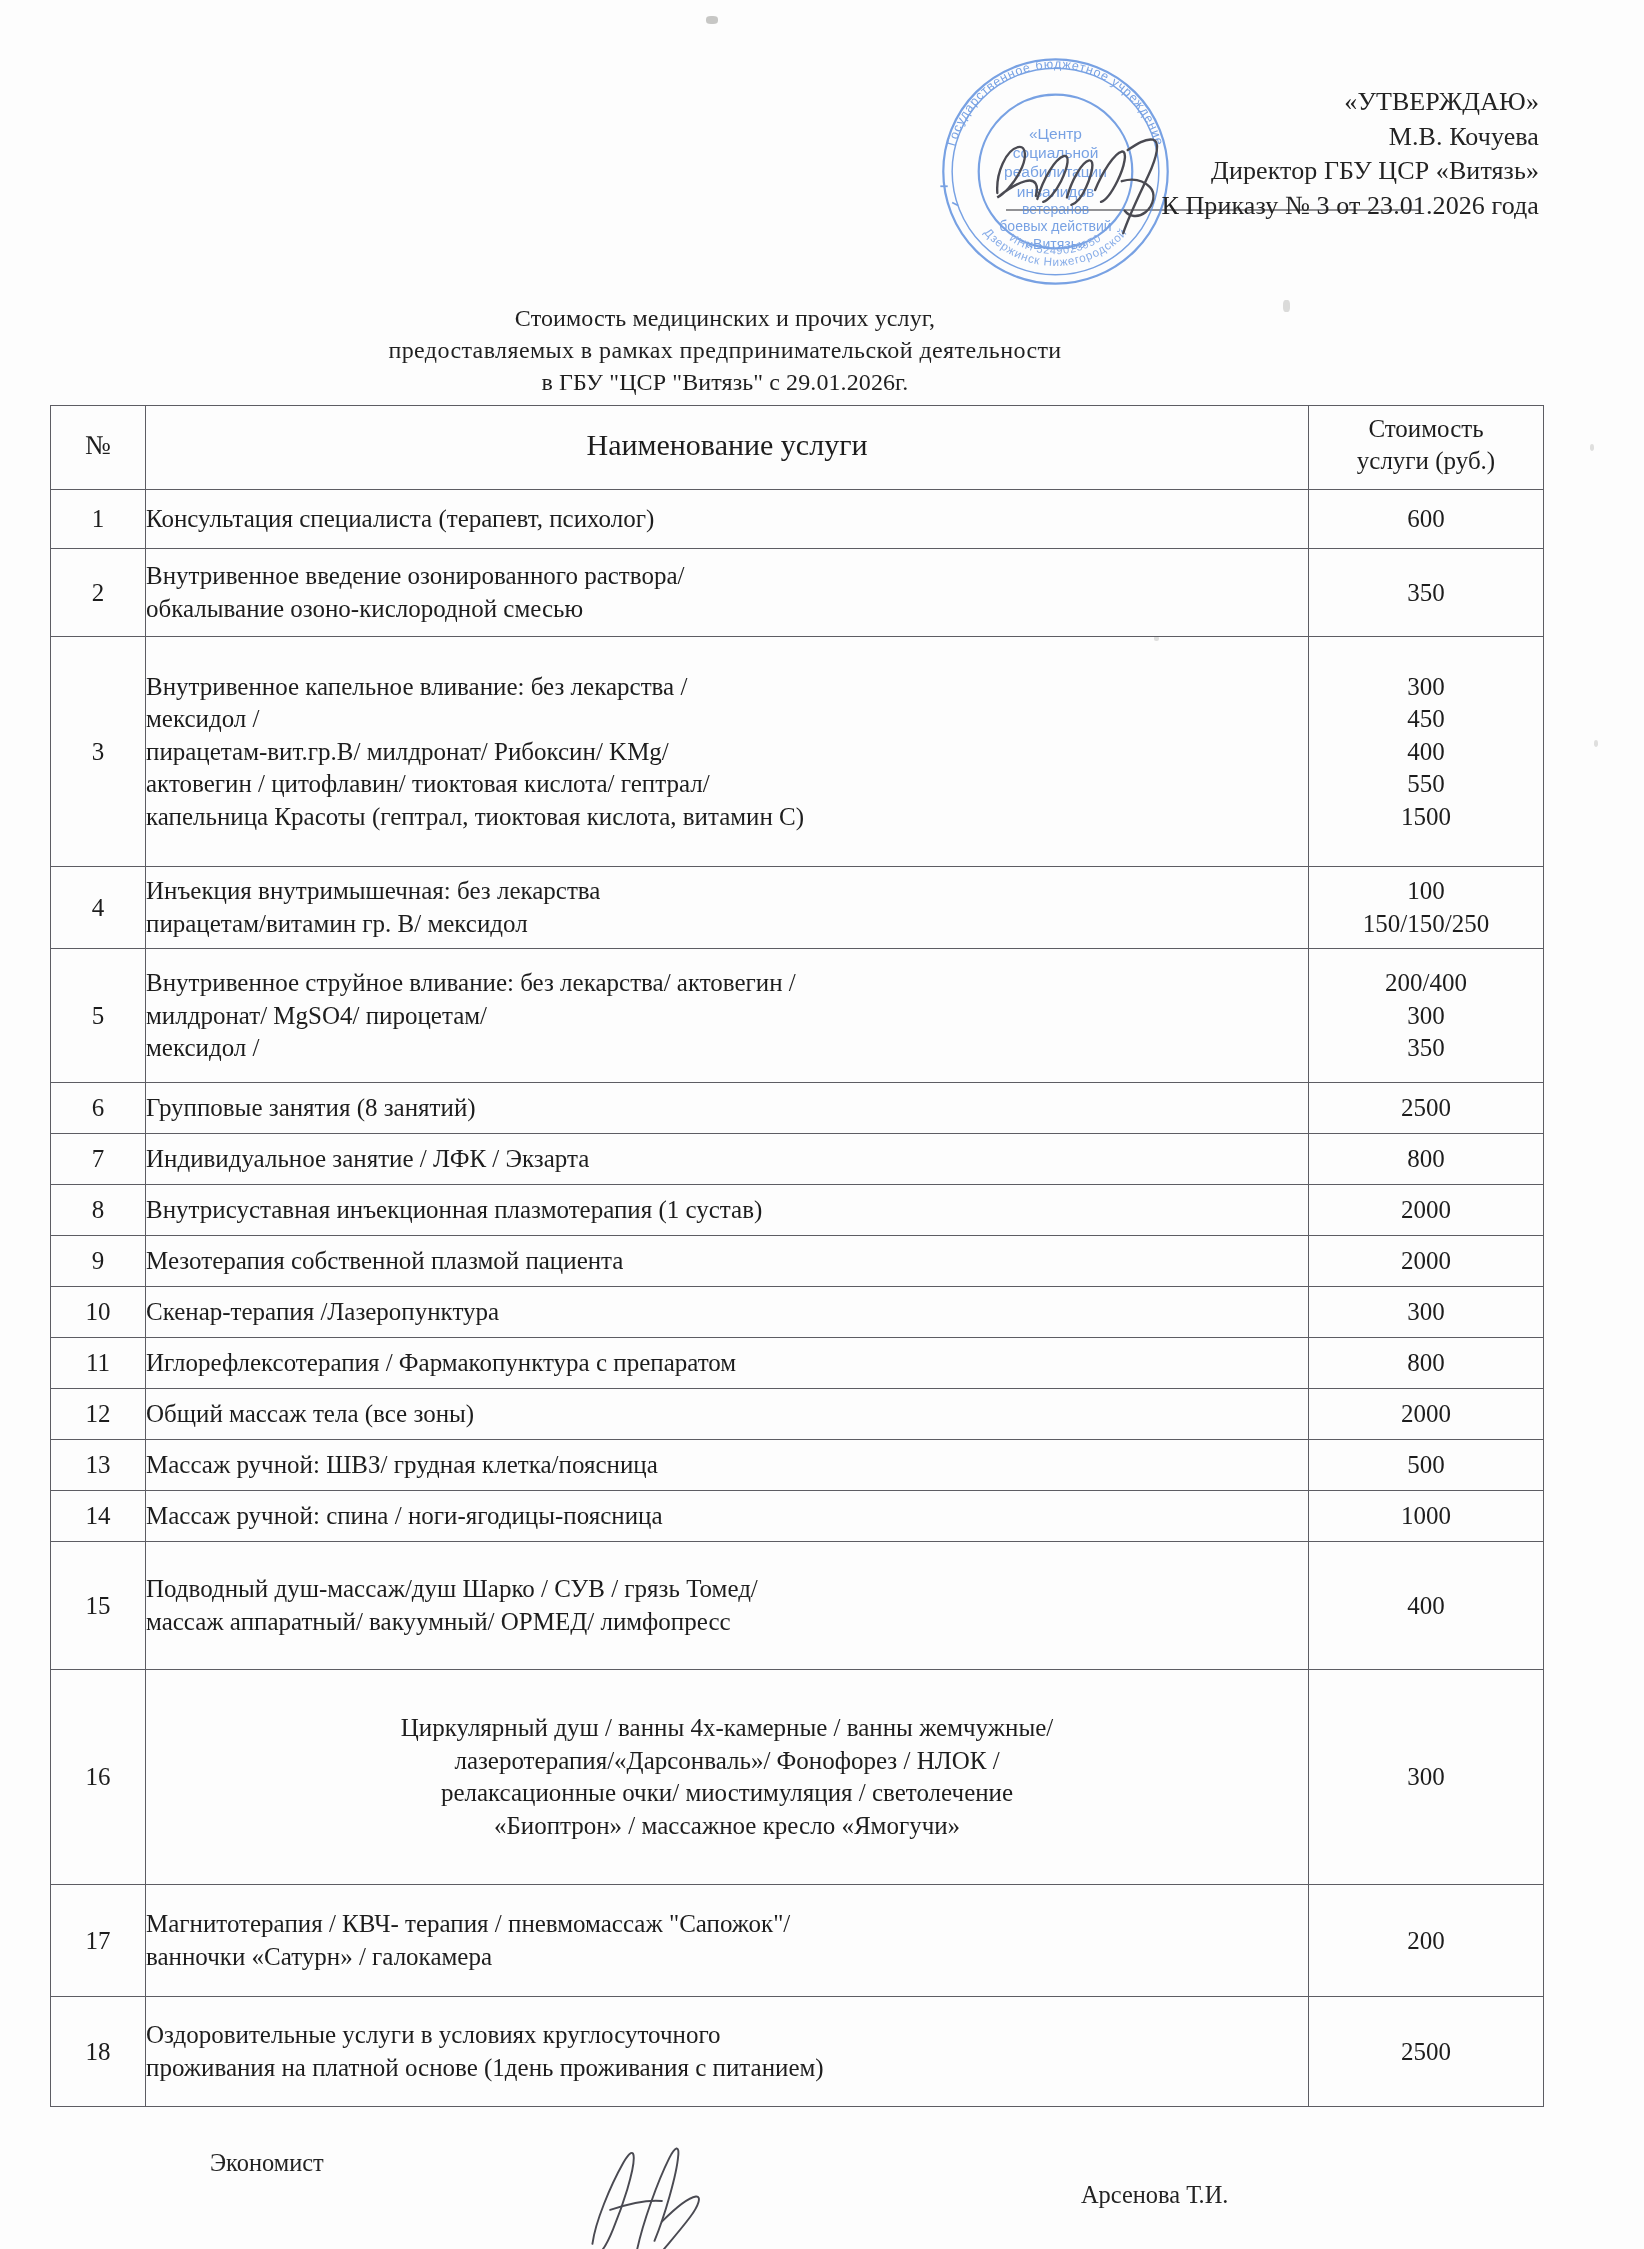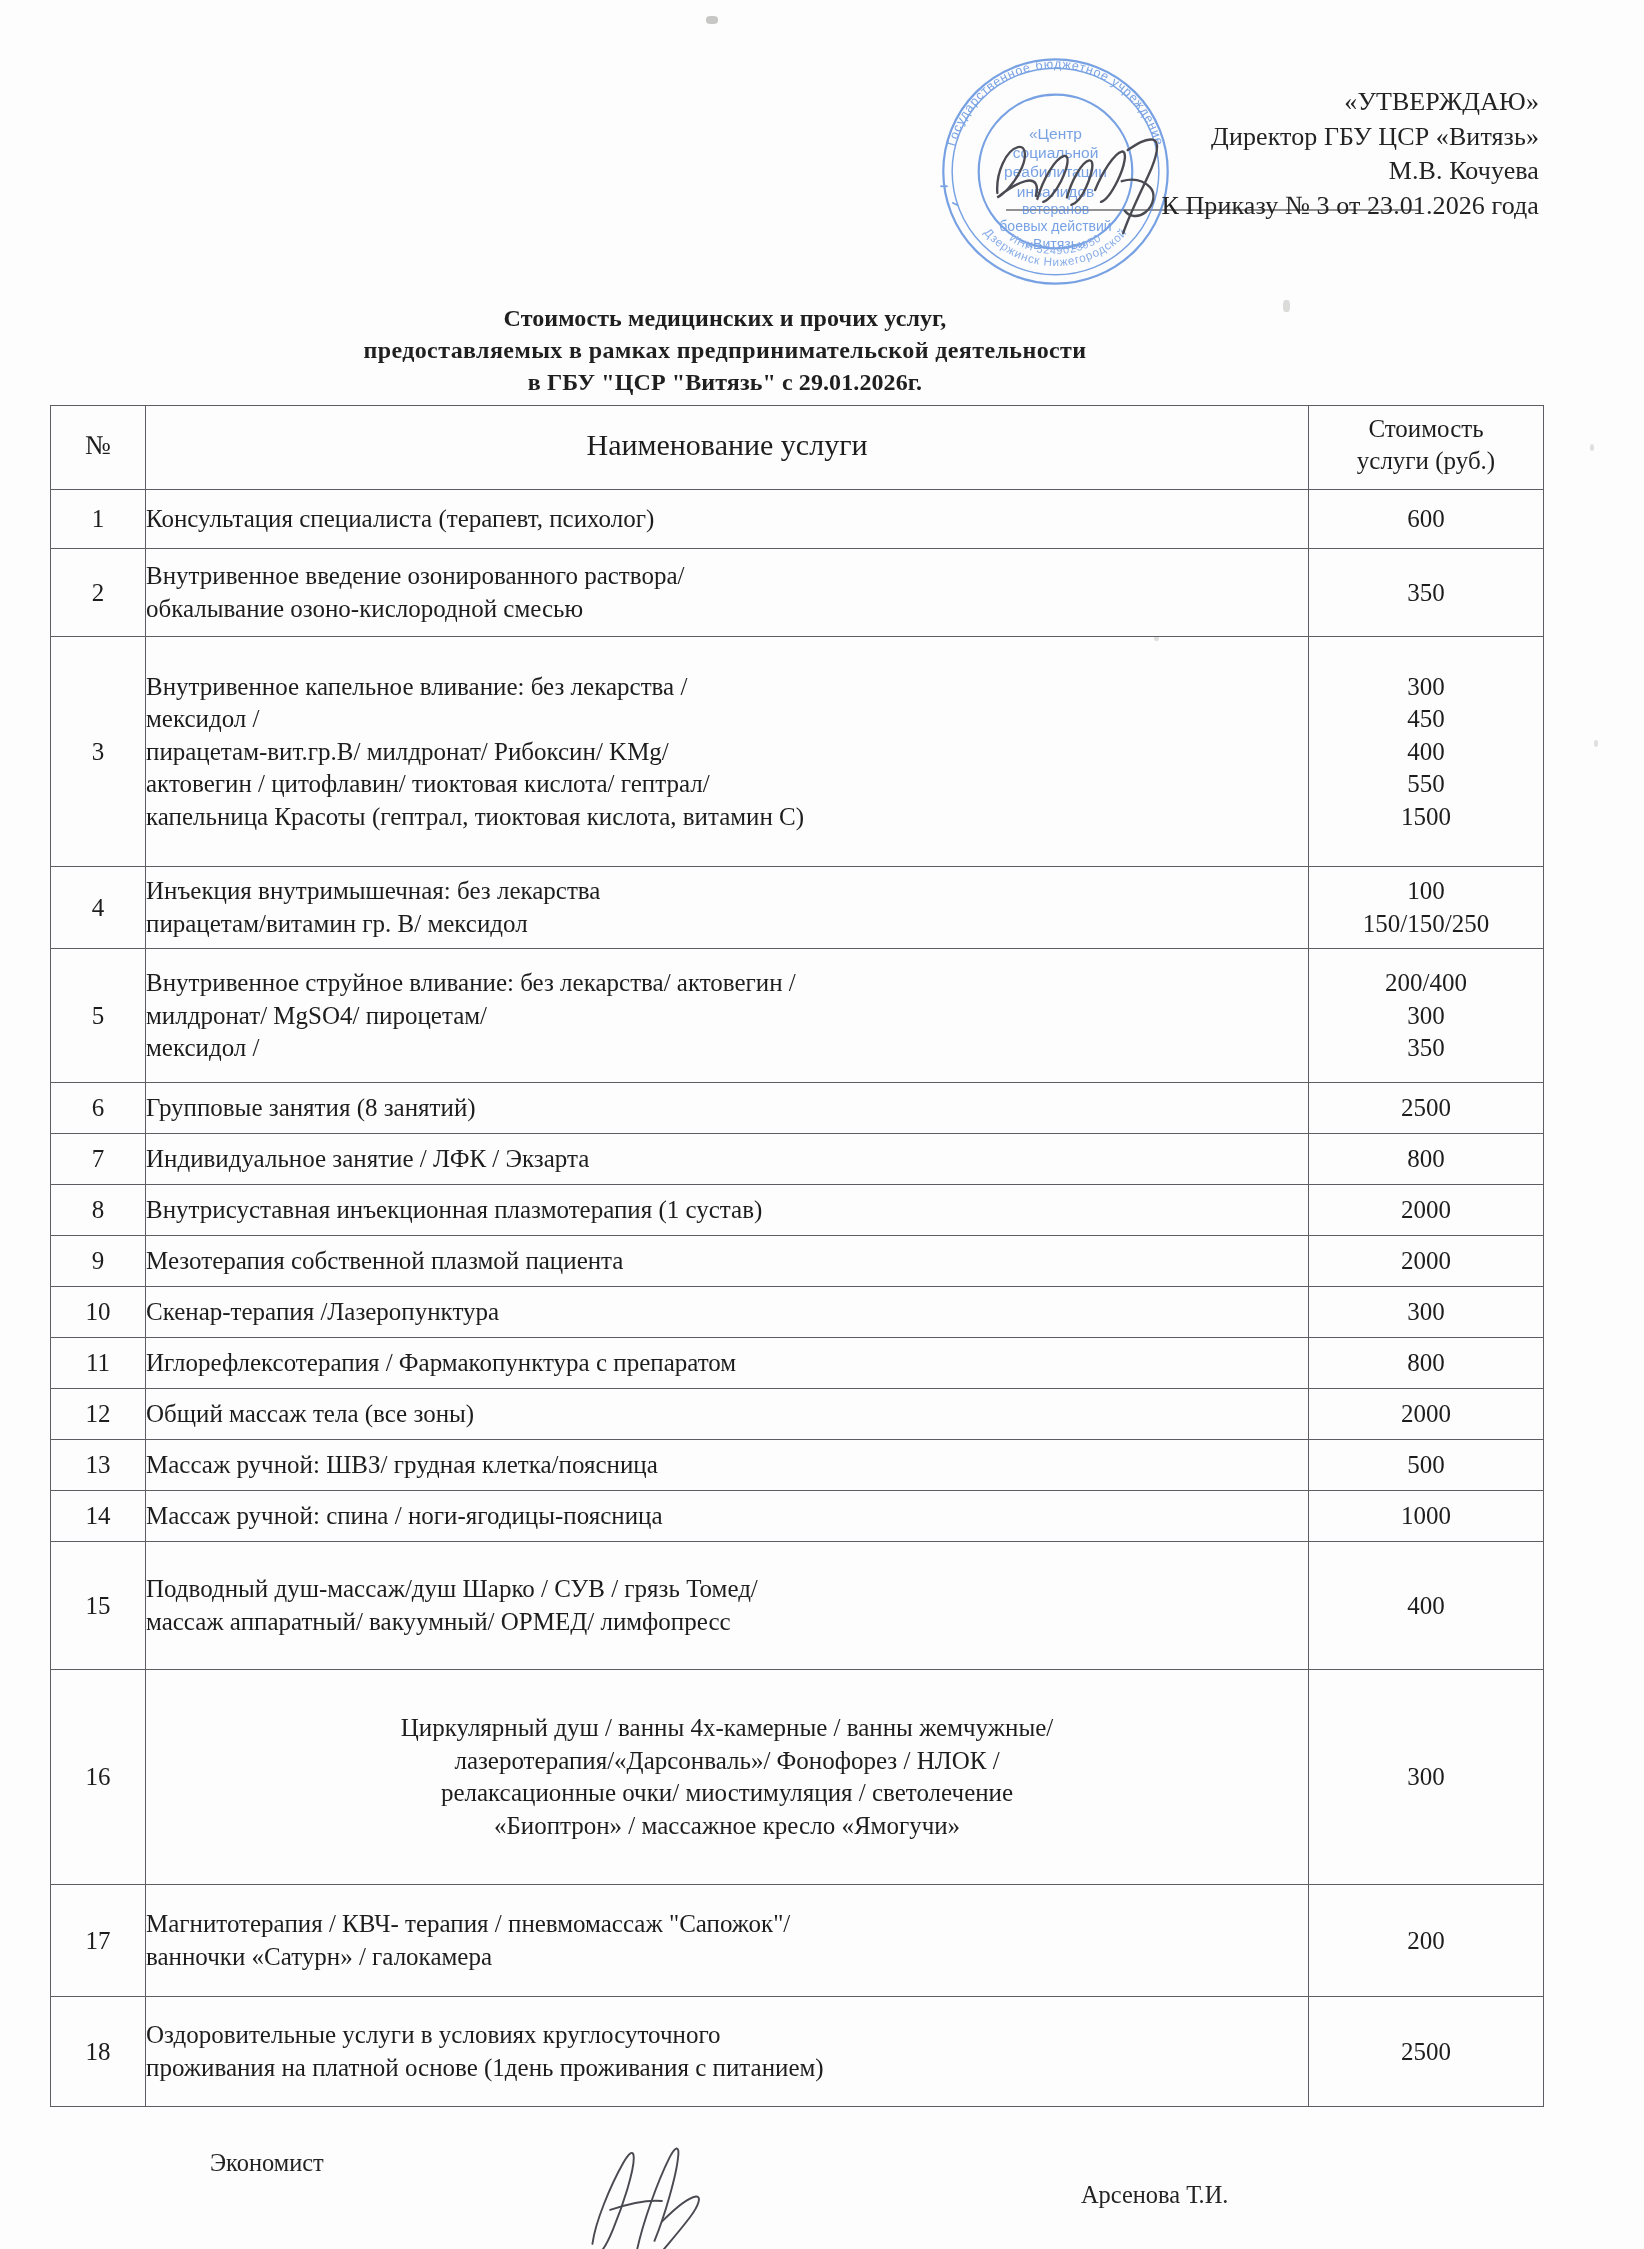--- a/index.html
+++ b/index.html
@@ -82,21 +82,21 @@
     pointer-events: none;
   }
 
   
   #doc-title {
     position: absolute;
     left: 0;
     top: 302px;
     width: 1450px;
     text-align: center;
-    font-weight: bold;
+    font-weight: normal;
     font-size: 24px;
     line-height: 1.34;
     letter-spacing: 0.1px;
     color: #1f1f1f;
   }
   #doc-title .t2 { letter-spacing: 0.4px; }
 
   
   #price-table {
     position: absolute;
@@ -234,22 +234,22 @@
       </g>
       <g stroke="#5b8ede" stroke-width="2.4" fill="none">
         <path d="M 14 190 l 10 0"></path>
         <path d="M 30 212 l 8 4"></path>
       </g>
     </svg>
   </div>
 
   <div id="approval">
     <div class="ln">«УТВЕРЖДАЮ»</div>
+    <div class="ln dir-line">М.В. Кочуева</div>
     <div class="ln dir-line">Директор  ГБУ ЦСР «Витязь»</div>
-    <div class="ln dir-line">М.В. Кочуева</div>
     <div class="sig-rule"></div>
     <div class="ln dir-line">К Приказу № 3 от 23.01.2026 года</div>
   </div>
 
   <div id="dir-signature">
     <svg viewBox="0 0 320 190" width="237" height="141" aria-hidden="true">
       <g fill="none" stroke="#4a4a52" stroke-width="3.2" stroke-linecap="round">
         <path d="M 18 120 C 16 92 30 62 46 58 C 58 55 58 74 48 92 C 40 108 26 122 18 126 C 26 120 40 108 56 104 C 70 100 74 110 70 124"></path>
         <path d="M 72 128 C 80 100 96 74 108 70 C 116 68 114 84 104 104 C 96 120 86 130 80 132"></path>
         <path d="M 112 126 C 118 104 132 78 142 76 C 150 75 146 94 138 112 C 132 126 124 134 118 136"></path>

